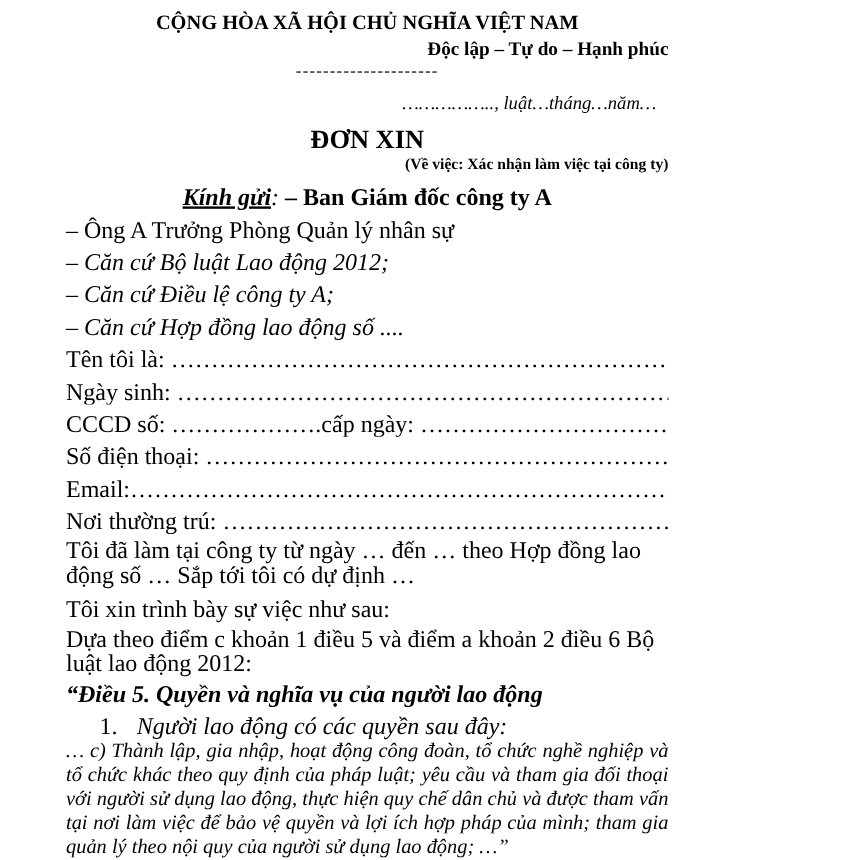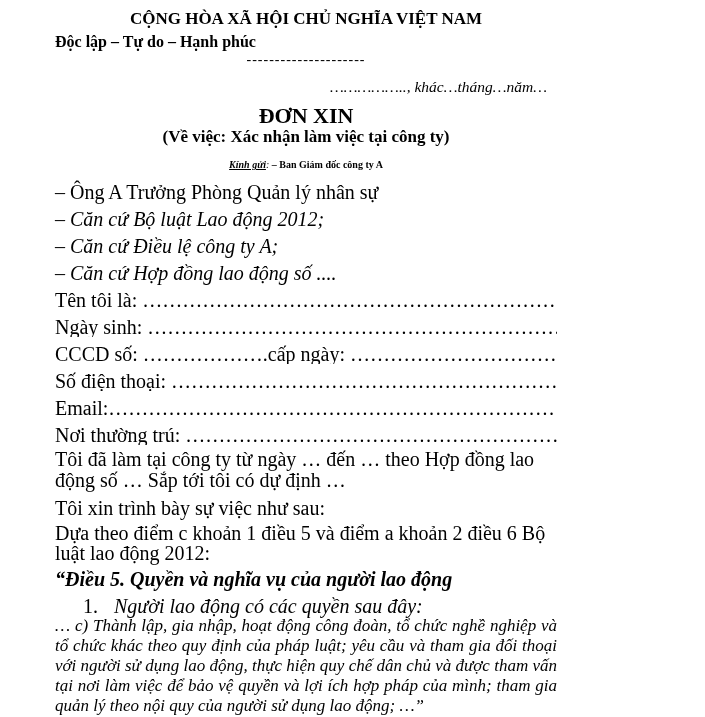--- a/index.html
+++ b/index.html
@@ -24,21 +24,21 @@
   .nat-title {
     font-size: 17px;
     font-weight: bold;
     line-height: 22px;
     text-align: center;
   }
   .motto {
     font-size: 16px;
     font-weight: bold;
     line-height: 22px;
-    text-align: left;
+    text-align: right;
     margin-top: 1px;
   }
   .divider {
     font-size: 14px;
     line-height: 14px;
     text-align: center;
     letter-spacing: 1px;
   }
   .date-line {
     font-size: 15.5px;
@@ -49,27 +49,27 @@
     margin-top: 9px;
   }
   .doc-title {
     font-size: 22px;
     font-weight: bold;
     line-height: 21px;
     text-align: center;
     margin-top: 7px;
   }
   .doc-subject {
-    font-size: 17px;
+    font-size: 13px;
     font-weight: bold;
     line-height: 21px;
-    text-align: center;
+    text-align: right;
   }
   .salutation {
-    font-size: 10px;
+    font-size: 20px;
     line-height: 22px;
     text-align: center;
     margin-top: 7px;
   }
   .salutation .salu-label {
     font-weight: bold;
     font-style: italic;
     text-decoration: underline;
   }
   .salutation .salu-colon { font-style: italic; }
@@ -118,21 +118,21 @@
 </style>
 </head>
 <body>
 
 <div class="page">
 
   <div class="nat-title">CỘNG HÒA XÃ HỘI CHỦ NGHĨA VIỆT NAM</div>
   <div class="motto">Độc lập – Tự do – Hạnh phúc</div>
   <div class="divider">---------------------</div>
 
-  <div class="date-line">…………….., khác…tháng…năm…</div>
+  <div class="date-line">…………….., luật…tháng…năm…</div>
 
   <div class="doc-title">ĐƠN XIN</div>
   <div class="doc-subject">(Về việc: Xác nhận làm việc tại công ty)</div>
 
   <div class="salutation"><span class="salu-label">Kính gửi</span><span class="salu-colon">: </span><span class="salu-recipient">– Ban Giám đốc công ty A</span></div>
 
   <div class="line recipient2">– Ông A Trưởng Phòng Quản lý nhân sự</div>
 
   <div class="line basis">– Căn cứ Bộ luật Lao động 2012;</div>
   <div class="line basis">– Căn cứ Điều lệ công ty A;</div>

